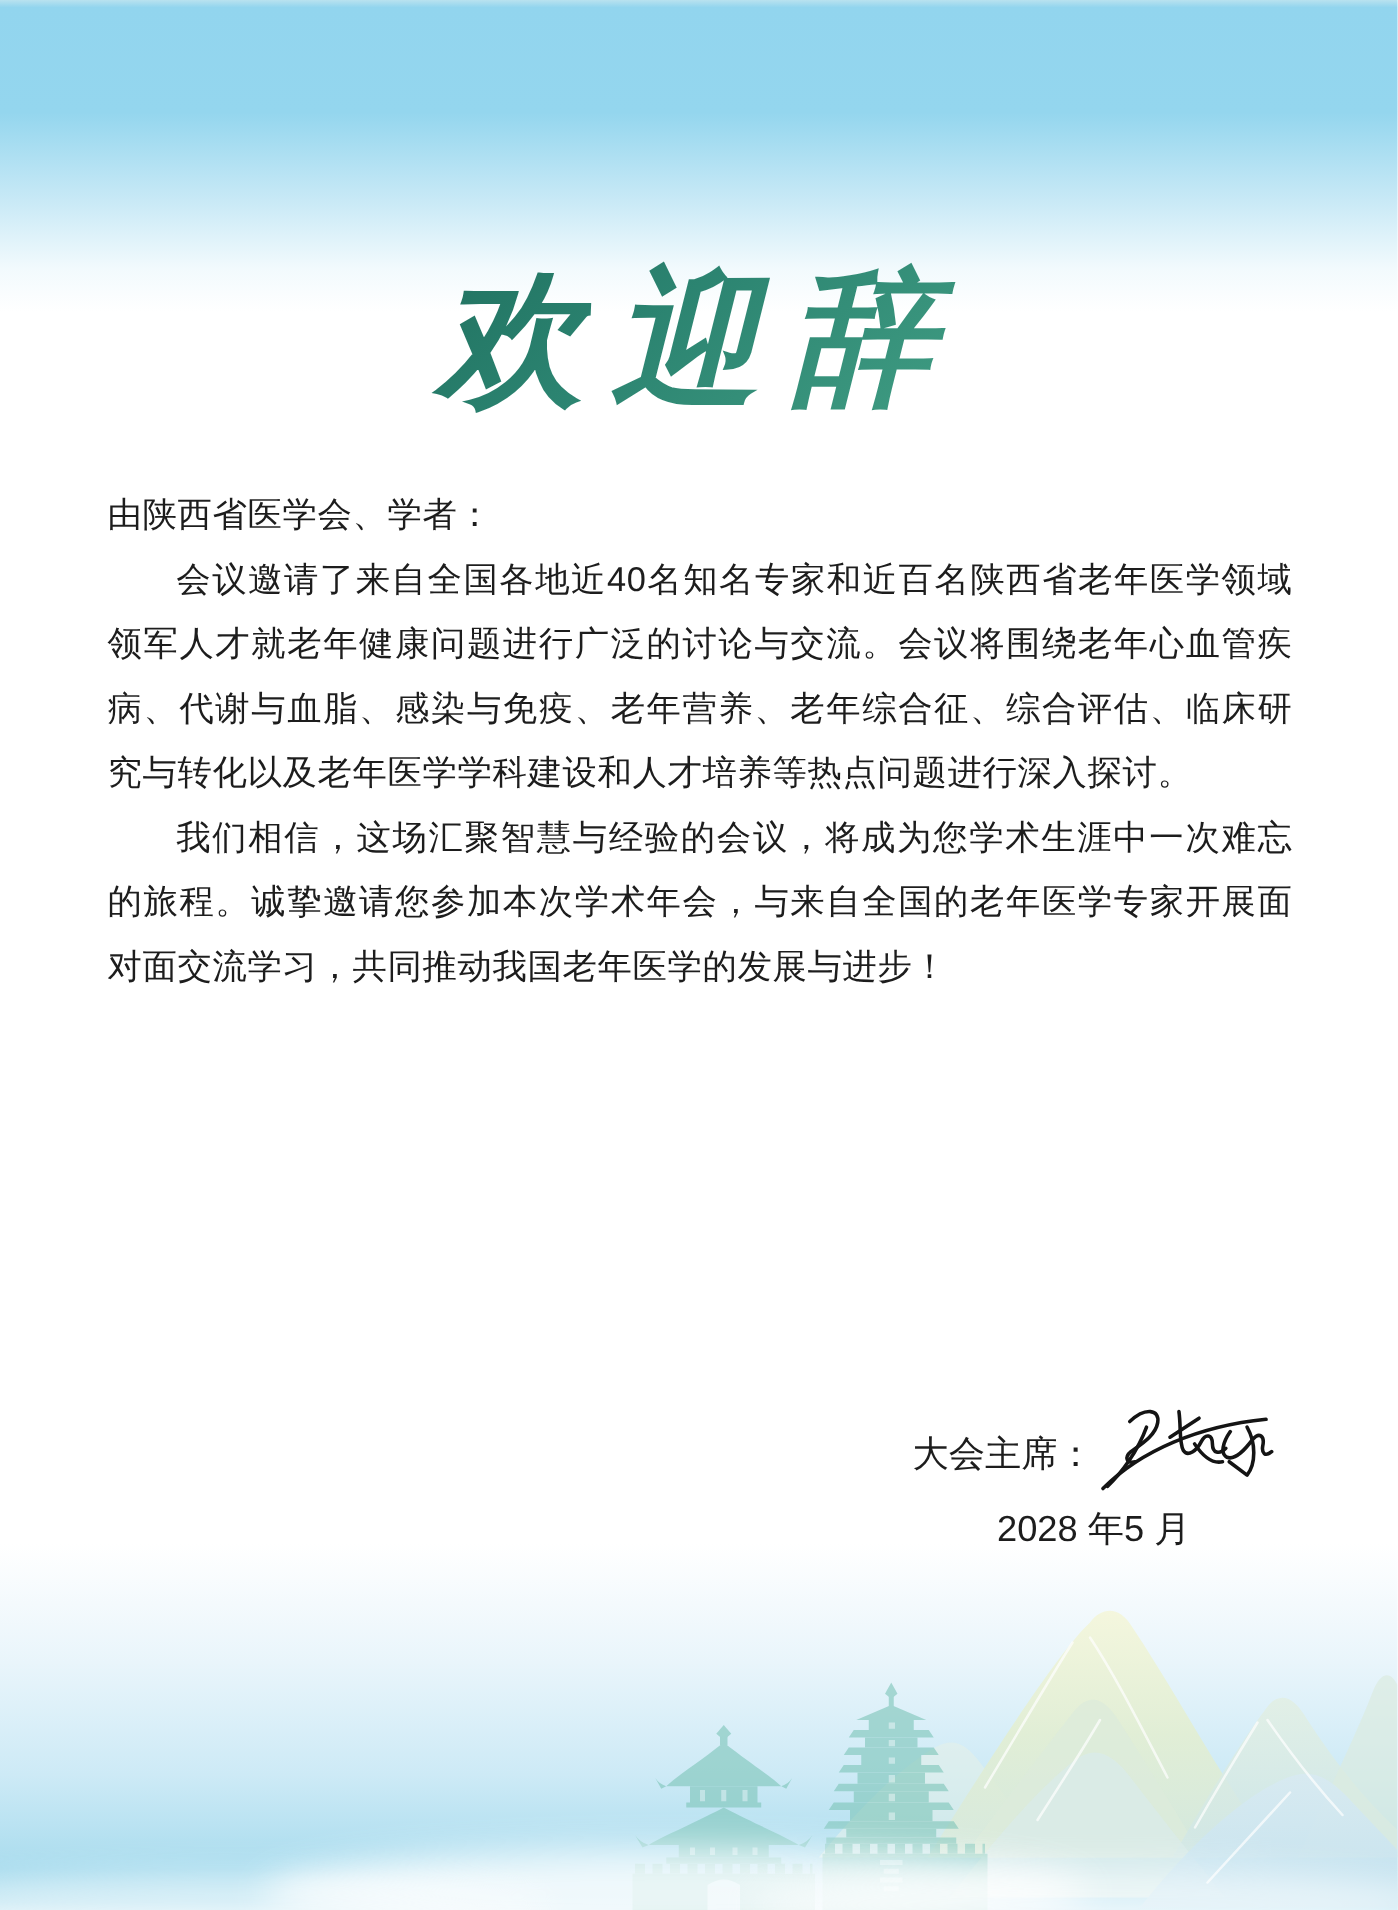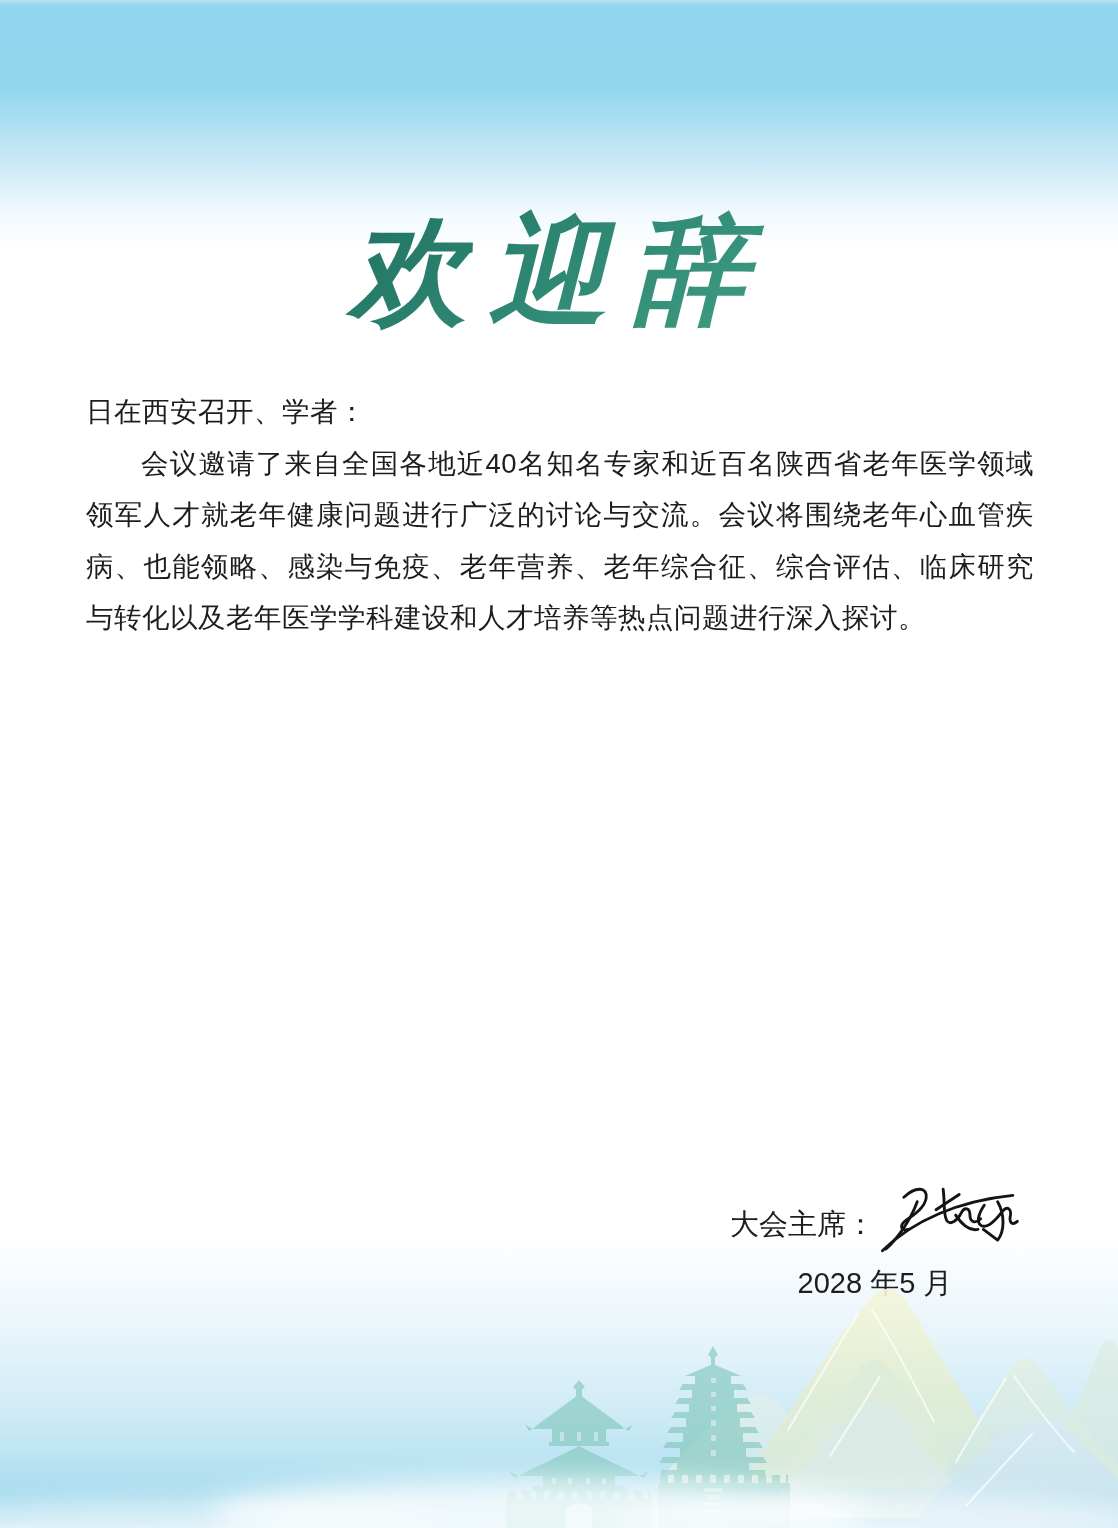--- a/index.html
+++ b/index.html
@@ -30,39 +30,40 @@
   
   .letter{
     position:absolute;left:86px;top:386px;width:948px;
     font-size:27.5px;line-height:51.5px;color:#1d1d1d;
     text-align:justify;letter-spacing:0.5px;
   }
   .letter p{margin:0;text-indent:2em;}
   .letter p.greeting{text-indent:0;}
 
   
-  .sig-block{position:absolute;left:730px;top:1172px;width:290px;}
+  .sig-block{position:absolute;left:730px;top:1112px;width:290px;}
   .sig-row{display:flex;align-items:flex-end;}
   .sig-label{font-size:29px;color:#1d1d1d;line-height:64px;white-space:nowrap;}
   .sig-svg{margin-left:2px;margin-bottom:-4px;}
   .sig-date{margin-top:8px;text-align:center;font-size:29px;color:#1d1d1d;}
 
   
   .deco{position:absolute;left:0;bottom:0;width:1118px;height:310px;}
 </style>
 </head>
 <body>
 
 <div class="page">
 
   <div class="title">欢迎辞</div>
 
   <div class="letter">
-    <p class="greeting">日在西安召开、学者：</p>
-    <p>会议邀请了来自全国各地近40名知名专家和近百名陕西省老年医学领域领军人才就老年健康问题进行广泛的讨论与交流。会议将围绕老年心血管疾病、也能领略、感染与免疫、老年营养、老年综合征、综合评估、临床研究与转化以及老年医学学科建设和人才培养等热点问题进行深入探讨。</p>
+    <p class="greeting">由陕西省医学会、学者：</p>
+    <p>会议邀请了来自全国各地近40名知名专家和近百名陕西省老年医学领域领军人才就老年健康问题进行广泛的讨论与交流。会议将围绕老年心血管疾病、代谢与血脂、感染与免疫、老年营养、老年综合征、综合评估、临床研究与转化以及老年医学学科建设和人才培养等热点问题进行深入探讨。</p>
+    <p>我们相信，这场汇聚智慧与经验的会议，将成为您学术生涯中一次难忘的旅程。诚挚邀请您参加本次学术年会，与来自全国的老年医学专家开展面对面交流学习，共同推动我国老年医学的发展与进步！</p>
   </div>
 
   <div class="sig-block">
     <div class="sig-row">
       <span class="sig-label">大会主席：</span>
 
       <svg class="sig-svg" width="160" height="88" viewBox="0 0 160 90" fill="none" stroke="#141414" stroke-width="3.2" stroke-linecap="round" stroke-linejoin="round">
         <path d="M6,84 C40,50 92,28 152,22"></path>
         <path d="M30,24 C44,11 57,13 55,25 C53,37 39,45 31,51 C25,56 27,62 35,60"></path>
         <path d="M45,29 C37,51 22,71 10,82"></path>

